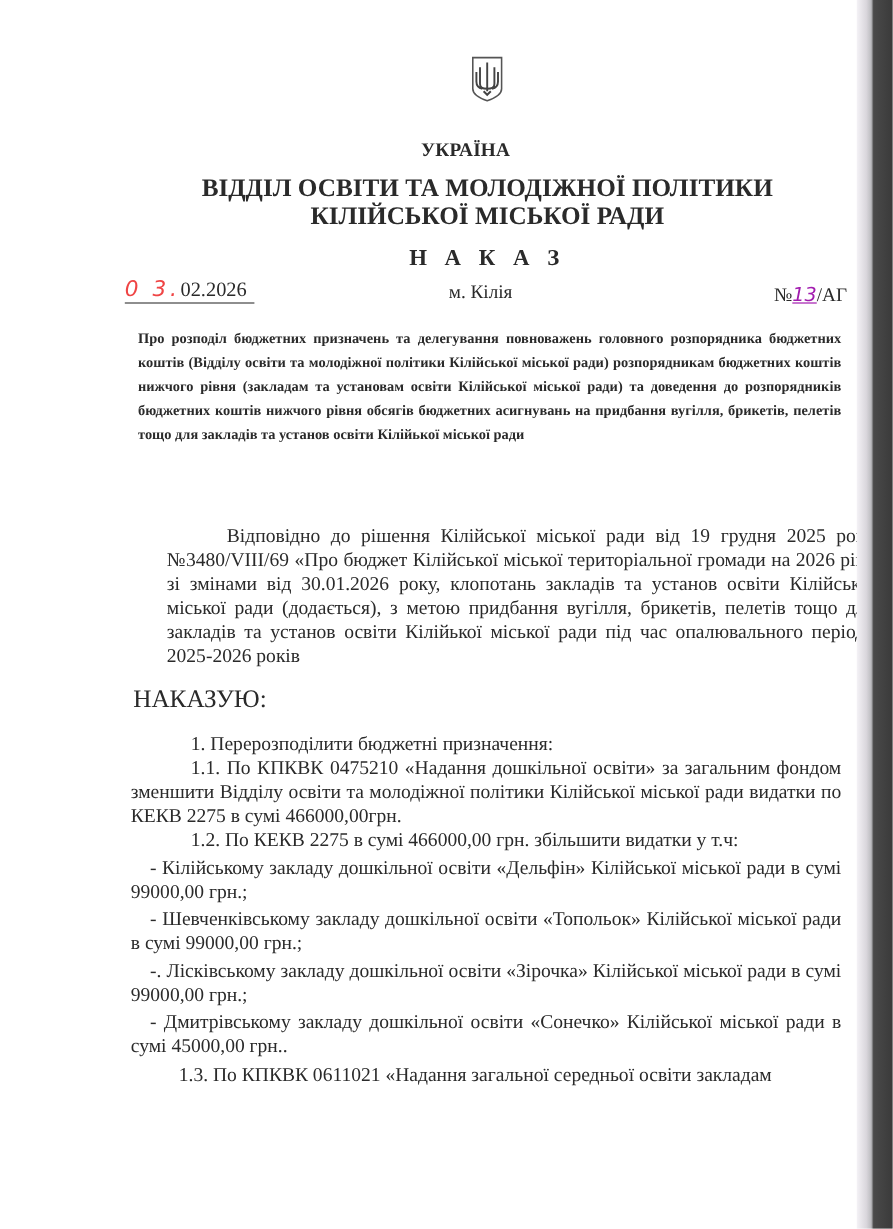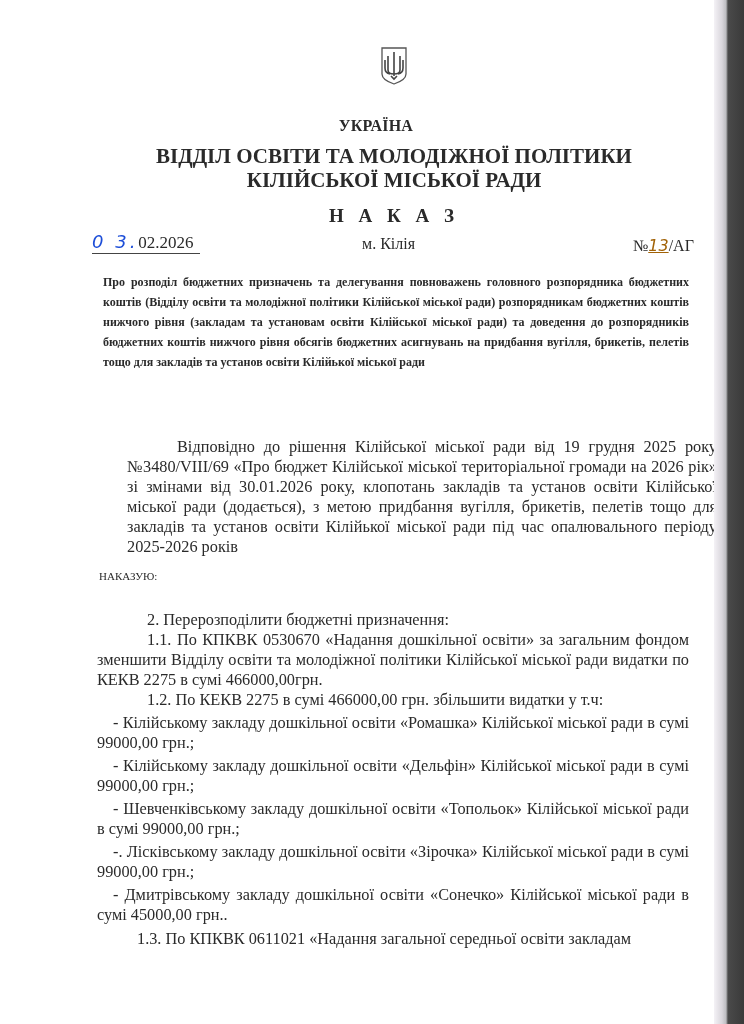--- a/index.html
+++ b/index.html
@@ -6,60 +6,60 @@
   body {
     width:744px; height:1024px; overflow:hidden; position:relative;
     background:#ffffff;
     font-family:"Liberation Serif", "DejaVu Serif", serif;
     color:#2a2a2a;
   }
   .scan-edge {
     position:absolute; top:0; right:0; width:30px; height:1024px;
     background:linear-gradient(to right, #f4f2f6 0px, #d9d6dc 8px, #bcbcc0 12px, #4a4a4a 14px, #3a3a3a 30px);
   }
-  .page { position:absolute; left:4px; top:0; width:714px; height:848px; }
+  .page { position:absolute; left:16px; top:0; width:714px; height:848px; }
   .coat {
     position:absolute; left:376px; top:46px; width:28px; height:40px;
   }
   .country {
     position:absolute; left:0; width:744px; top:117px; text-align:center;
     font-weight:bold; font-size:16px; letter-spacing:0.2px;
   }
   .dept {
     position:absolute; left:0; width:780px; top:144px; text-align:center;
     font-weight:bold; font-size:21px; line-height:24px;
   }
   .order-title {
     position:absolute; left:0; width:780px; top:205px; text-align:center;
     font-weight:bold; font-size:19px; letter-spacing:5px;
   }
   .date {
     position:absolute; left:88px; top:231px; font-size:17px;
     border-bottom:1px solid #444; padding-right:4px; width:104px;
   }
-  .date .hand { font-family:"DejaVu Sans", sans-serif; font-style:italic; font-size:18px; color:#1d4ed8; letter-spacing:3px; }
+  .date .hand { font-family:"DejaVu Sans", sans-serif; font-style:italic; font-size:18px; color:#ef4444; letter-spacing:3px; }
   .city {
     position:absolute; left:358px; top:235px; font-size:16px;
   }
   .number {
     position:absolute; left:629px; top:236px; font-size:16px;
   }
-  .number .hand { font-family:"DejaVu Sans", sans-serif; font-style:italic; color:#a16207; text-decoration:underline;margin-top:10px; }
+  .number .hand { font-family:"DejaVu Sans", sans-serif; font-style:italic; color:#a21caf; text-decoration:underline;margin-top:10px; }
   .number .suffix { }
   .subject {
     position:absolute; left:99px; top:272px; width:586px;
     font-weight:bold; font-size:12px; line-height:20px; text-align:justify;
     text-align-last:left;
   }
   .body {
     position:absolute; left:95px; width:590px; font-size:16.3px; line-height:20px;
     text-align:justify;
   }
   .intro { top:437px; text-indent:50px;margin-left:28px; }
-  .nakazuyu { position:absolute; left:95px; top:570px; font-size:11px; }
+  .nakazuyu { position:absolute; left:95px; top:570px; font-size:21px; }
   .list { position:absolute; left:93px; top:610px; width:592px; font-size:16.3px; line-height:20px; }
   .list p { margin:0; text-align:justify; text-align-last:left; }
   .list .ind1 { text-indent:50px; }
   .list .dash { text-indent:16px; margin-top:3px; }
   .list .l13 { text-indent:40px; margin-top:4px;font-family:Liberation Serif, serif; }
 </style>
 </head>
 <body>
 
 <div class="page">
@@ -88,24 +88,23 @@
     <span>№</span><span class="hand">13</span><span class="suffix">/АГ</span>
   </div>
 
   <div class="subject">Про розподіл бюджетних призначень та делегування повноважень головного розпорядника бюджетних коштів (Відділу освіти та молодіжної політики Кілійської міської ради) розпорядникам бюджетних коштів нижчого рівня (закладам та установам освіти Кілійської міської ради) та доведення до розпорядників бюджетних коштів нижчого рівня обсягів бюджетних асигнувань на придбання вугілля, брикетів, пелетів тощо для закладів та установ освіти Кілійької міської ради</div>
 
   <div class="body intro">Відповідно до рішення Кілійської міської ради від 19 грудня 2025 року №3480/VIII/69 «Про бюджет Кілійської міської територіальної громади на 2026 рік» зі змінами від 30.01.2026 року, клопотань закладів та установ освіти Кілійської міської ради (додається), з метою придбання вугілля, брикетів, пелетів тощо для закладів та установ освіти Кілійької міської ради під час опалювального періоду 2025-2026 років</div>
 
   <div class="nakazuyu">НАКАЗУЮ:</div>
 
   <div class="list">
-    <p class="ind1">2. Перерозподілити бюджетні призначення:</p>
-    <p class="ind1">1.1. По КПКВК 0530670 «Надання дошкільної освіти» за загальним фондом зменшити Відділу освіти та молодіжної політики Кілійської міської ради видатки по КЕКВ 2275 в сумі 466000,00грн.</p>
+    <p class="ind1">1. Перерозподілити бюджетні призначення:</p>
+    <p class="ind1">1.1. По КПКВК 0475210 «Надання дошкільної освіти» за загальним фондом зменшити Відділу освіти та молодіжної політики Кілійської міської ради видатки по КЕКВ 2275 в сумі 466000,00грн.</p>
     <p class="ind1">1.2. По КЕКВ 2275 в сумі 466000,00 грн. збільшити видатки у т.ч:</p>
-    <p class="dash">- Кілійському закладу дошкільної освіти «Ромашка» Кілійської міської ради в сумі 99000,00 грн.;</p>
     <p class="dash">- Кілійському закладу дошкільної освіти «Дельфін» Кілійської міської ради в сумі 99000,00 грн.;</p>
     <p class="dash">- Шевченківському закладу дошкільної освіти «Топольок» Кілійської міської ради в сумі 99000,00 грн.;</p>
     <p class="dash">-. Лісківському закладу дошкільної освіти «Зірочка» Кілійської міської ради в сумі 99000,00 грн.;</p>
     <p class="dash">- Дмитрівському закладу дошкільної освіти «Сонечко» Кілійської міської ради в сумі 45000,00 грн..</p>
     <p class="l13">1.3.   По КПКВК 0611021 «Надання загальної середньої освіти закладам</p>
   </div>
 </div>
 
 <div class="scan-edge"></div>
 

